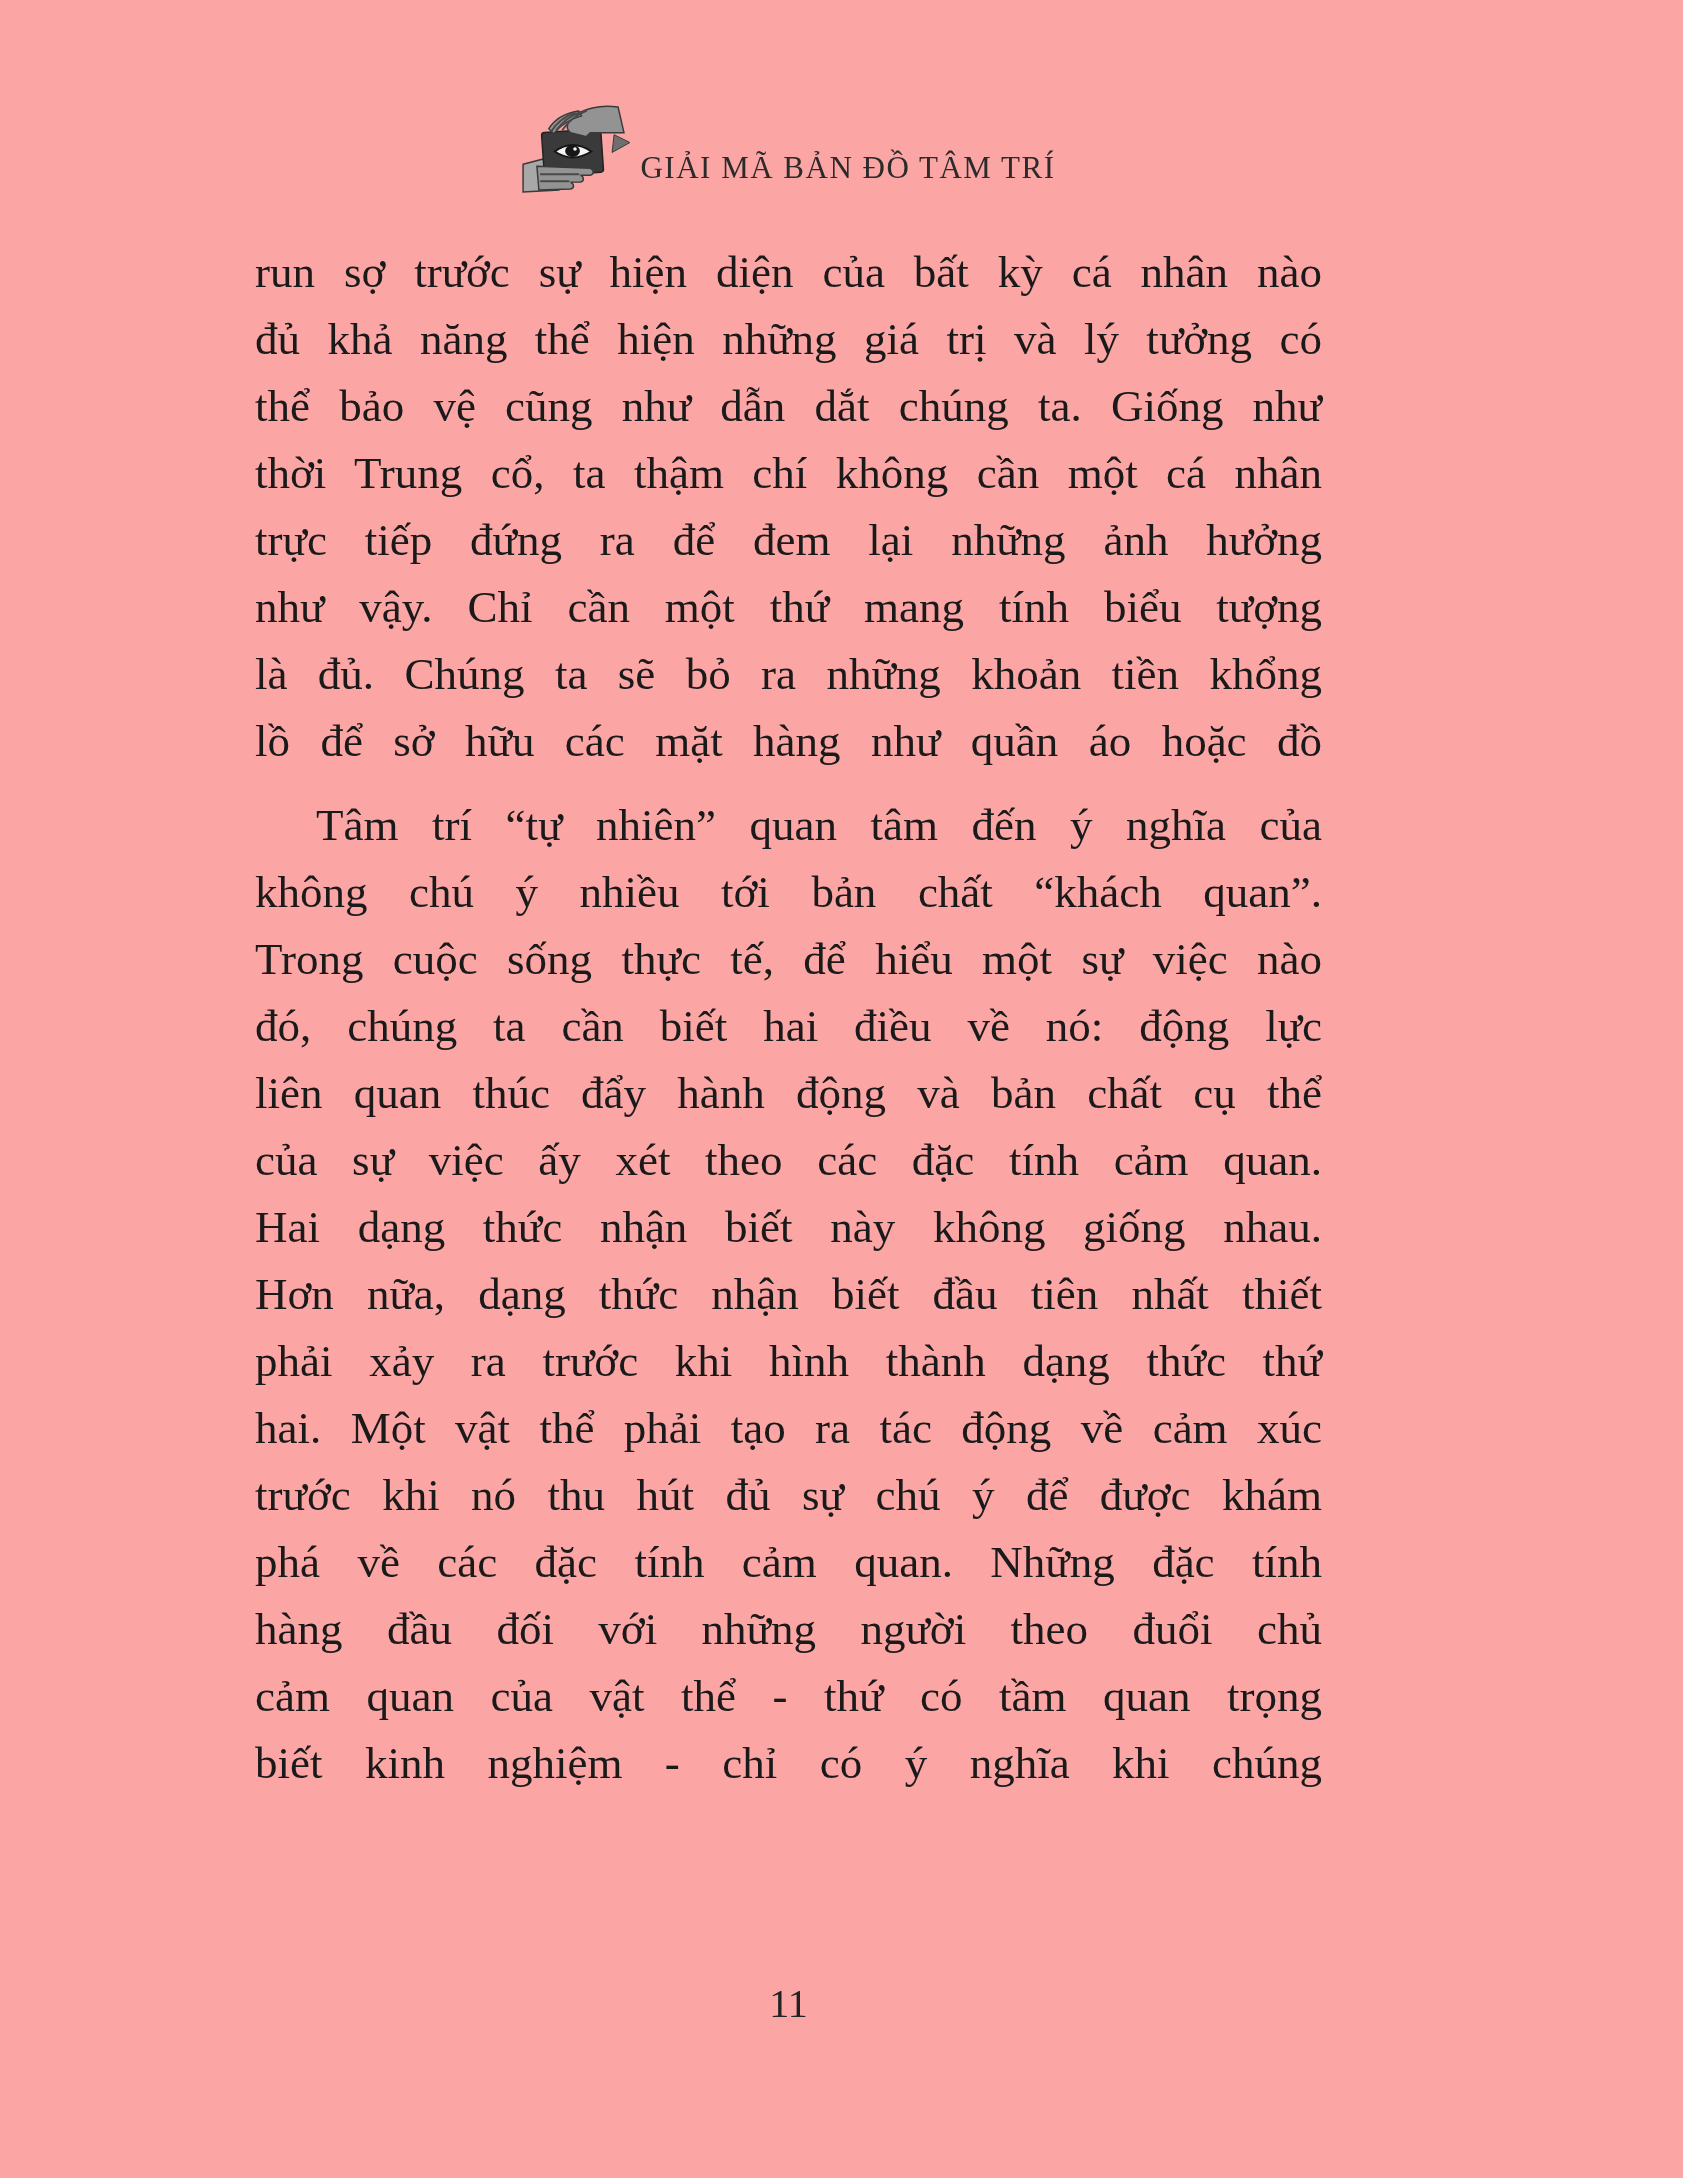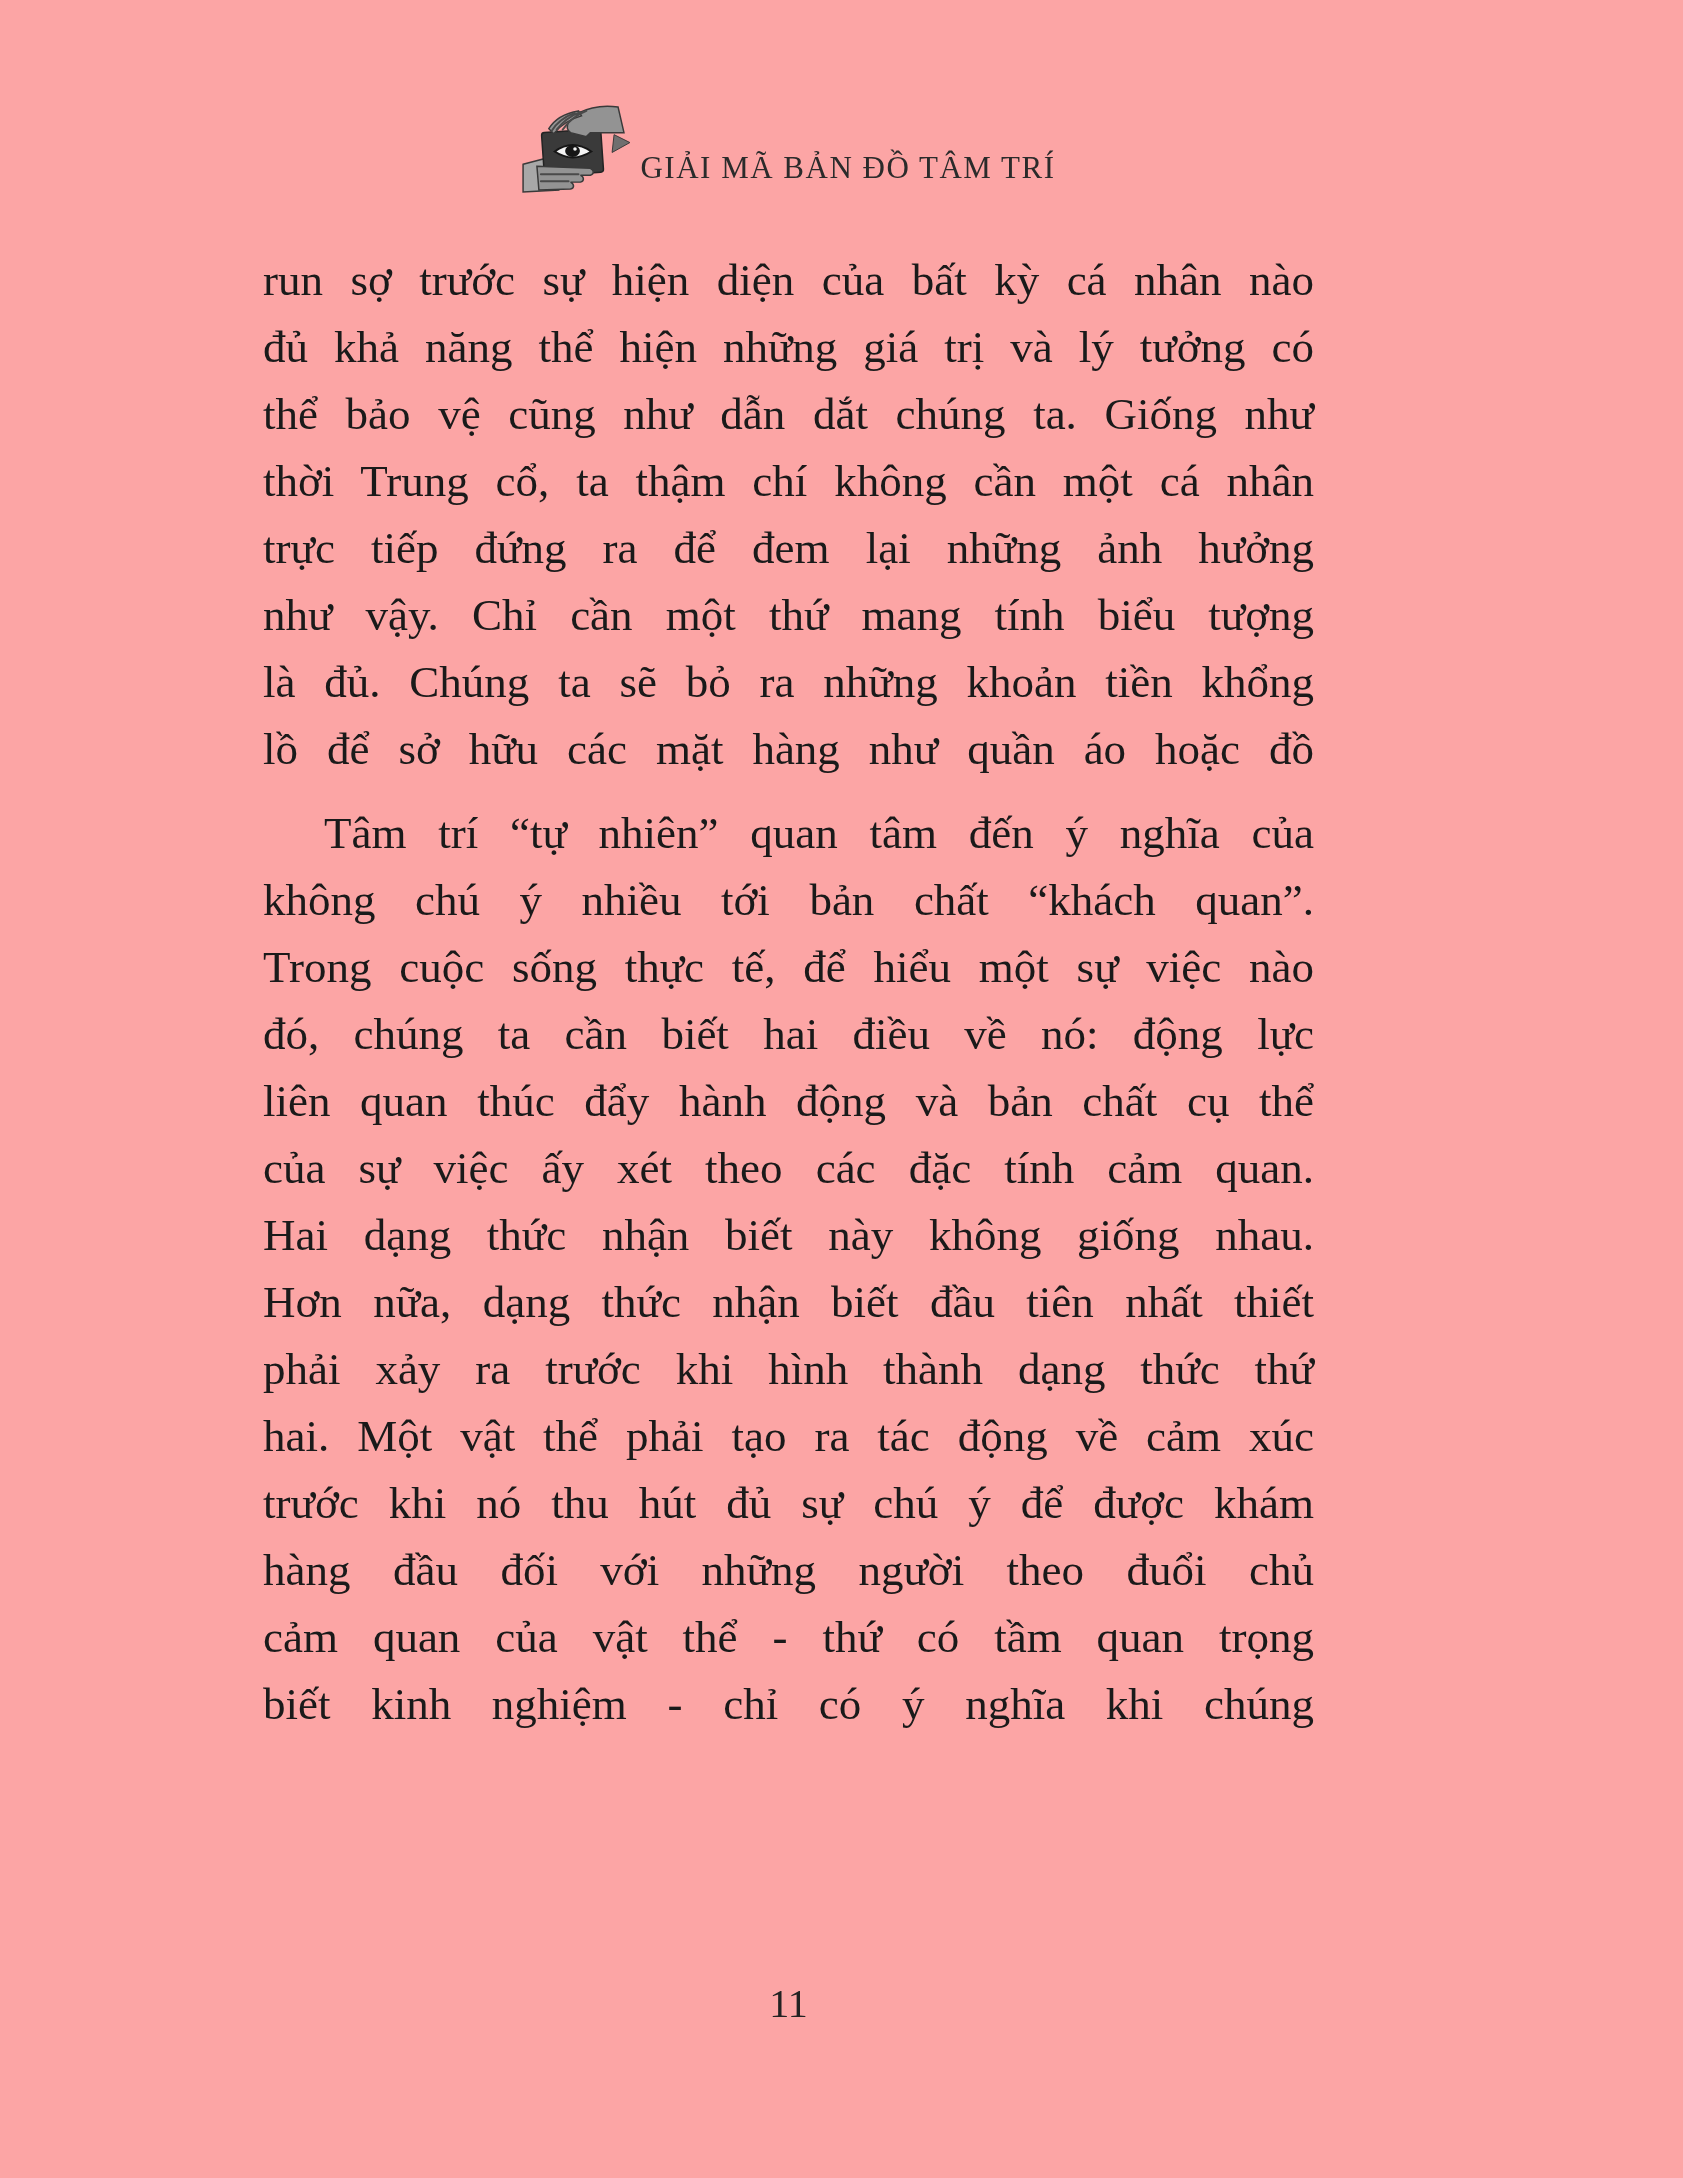--- a/index.html
+++ b/index.html
@@ -32,21 +32,21 @@
     white-space: nowrap;
   }
   .body-text {
     position: absolute;
     top: 239px;
     left: 255px;
     width: 1067px;
     font-size: 45px;
     line-height: 67px;
   }
-  .para { margin: 8px; }
+  .para { margin: 0; }
   .para + .para { margin-top: 17px; }
   .line {
     text-align: justify;
     text-align-last: justify;
     text-justify: inter-word;
     height: 67px;
     white-space: nowrap;
   }
   .line.left-last { text-align-last: left; }
   .line.indent { padding-left: 61px; }
@@ -106,20 +106,21 @@
       <div class="line">không chú ý nhiều tới bản chất “khách quan”.</div>
       <div class="line">Trong cuộc sống thực tế, để hiểu một sự việc nào</div>
       <div class="line">đó, chúng ta cần biết hai điều về nó: động lực</div>
       <div class="line">liên quan thúc đẩy hành động và bản chất cụ thể</div>
       <div class="line">của sự việc ấy xét theo các đặc tính cảm quan.</div>
       <div class="line">Hai dạng thức nhận biết này không giống nhau.</div>
       <div class="line">Hơn nữa, dạng thức nhận biết đầu tiên nhất thiết</div>
       <div class="line">phải xảy ra trước khi hình thành dạng thức thứ</div>
       <div class="line">hai. Một vật thể phải tạo ra tác động về cảm xúc</div>
       <div class="line">trước khi nó thu hút đủ sự chú ý để được khám</div>
+      <div class="line">phá về các đặc tính cảm quan. Những đặc tính</div>
       <div class="line">hàng đầu đối với những người theo đuổi chủ</div>
       <div class="line">cảm quan của vật thể - thứ có tầm quan trọng</div>
       <div class="line">biết kinh nghiệm - chỉ có ý nghĩa khi chúng</div>
     </div>
   </div>
 
   <div class="page-number">11</div>
 
 </div>
 

